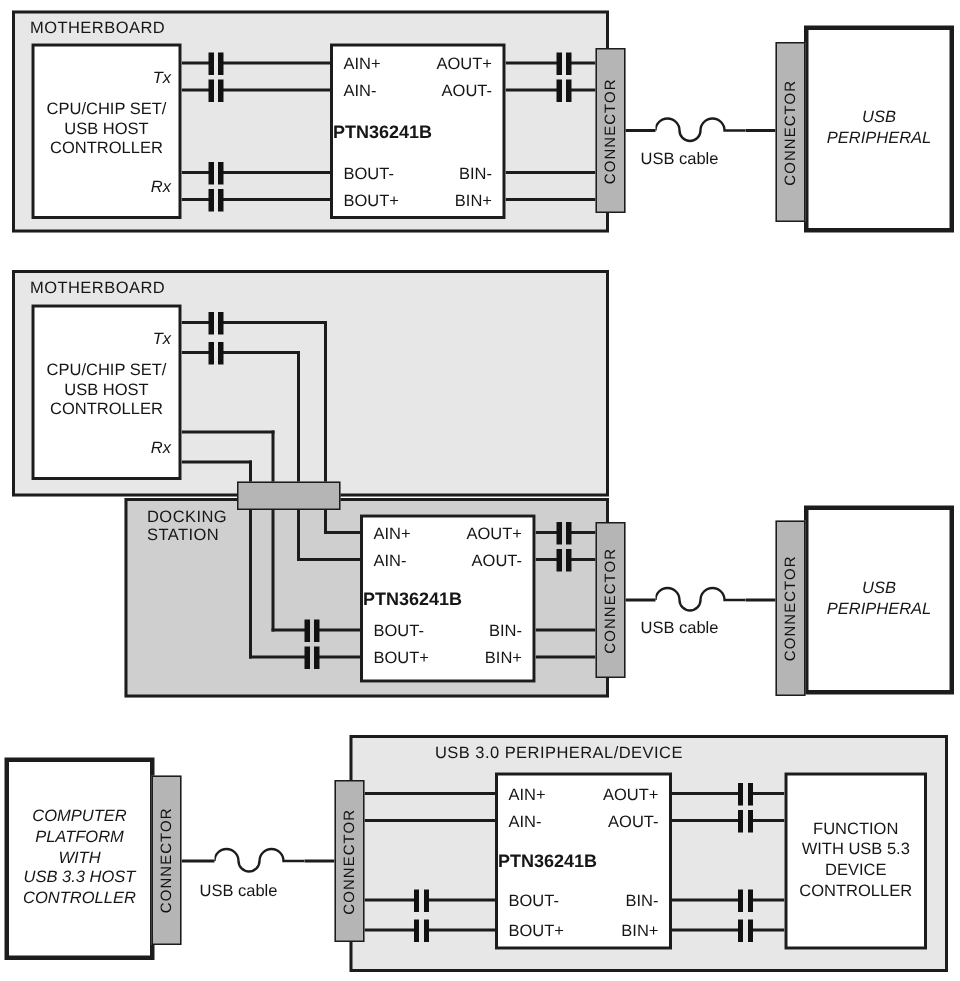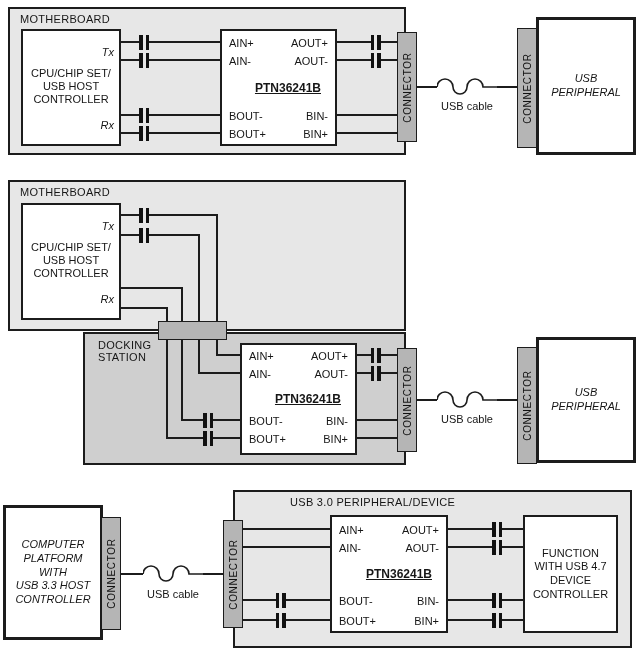--- a/index.html
+++ b/index.html
@@ -15,27 +15,27 @@
   .pre { white-space:pre-line; }
   .wh { position:absolute; height:2px; background:#1c1c1c; z-index:2; }
   .wv { position:absolute; width:2px; background:#1c1c1c; z-index:2; }
   .cap { position:absolute; width:10px; height:15px; z-index:3;
          background:linear-gradient(90deg,#111 0 3.5px,#e7e7e7 3.5px 6.5px,#111 6.5px 10px); }
   .cap.on-dark { background:linear-gradient(90deg,#111 0 3.5px,#cfcfcf 3.5px 6.5px,#111 6.5px 10px); }
   .conn { position:absolute; box-sizing:border-box; background:#b5b5b5; border:1.5px solid #1c1c1c;
           display:flex; align-items:center; justify-content:center; z-index:6; }
   .conn .vlabel { transform:rotate(-90deg); white-space:nowrap; font-size:10px; letter-spacing:0.7px; color:#111; }
   .b2b { position:absolute; box-sizing:border-box; background:#b5b5b5; border:1.5px solid #1c1c1c; z-index:6; }
-  .chipname { position:absolute; left:0; right:14px; text-align:right; font-weight:bold; font-size:12px; line-height:14px;text-decoration:underline; }
+  .chipname { position:absolute; left:0; right:0; text-align:left; font-weight:bold; font-size:12px; line-height:14px; }
   .pin { position:absolute; font-size:11px; line-height:13px; white-space:nowrap; }
   .pin.l { left:7px; } .pin.r { right:7px; text-align:right;margin-left:16px; }
   .cpu-text { position:absolute; left:0; right:0; top:36px; text-align:center; font-size:11px; line-height:1.18; }
   .txrx { position:absolute; right:5px; font-size:11px;font-style:italic; }
   .centerflex { display:flex; align-items:center; justify-content:center; text-align:center; font-size:11px; line-height:1.25; }
-  .cablelabel { position:absolute; width:80px; text-align:center; font-size:11px; z-index:4; }
+  .cablelabel { position:absolute; width:80px; font-size:11px; z-index:4; }
   .squig { position:absolute; z-index:3; }
 </style>
 </head>
 <body>
 
 <div class="canvas">
 
   <div class="board" style="left:8px;top:7px;width:398px;height:148px;"></div>
   <div class="boardlabel" style="left:20px;top:13px;">MOTHERBOARD</div>
 
@@ -208,17 +208,17 @@
   <div class="wh" style="left:448px;top:528px;width:75px;"></div>
   <div class="wh" style="left:448px;top:546px;width:75px;"></div>
   <div class="wh" style="left:448px;top:599px;width:75px;"></div>
   <div class="wh" style="left:448px;top:619px;width:75px;"></div>
   <div class="cap" style="left:492px;top:522px;"></div>
   <div class="cap" style="left:492px;top:540px;"></div>
   <div class="cap" style="left:492px;top:593px;"></div>
   <div class="cap" style="left:492px;top:613px;"></div>
 
   <div class="whitebox centerflex pre" style="left:523px;top:515px;width:95px;height:118px;">FUNCTION
-WITH USB 4.7
+WITH USB 5.3
 DEVICE
 CONTROLLER</div>
 
 </div>
 
 </body></html>

